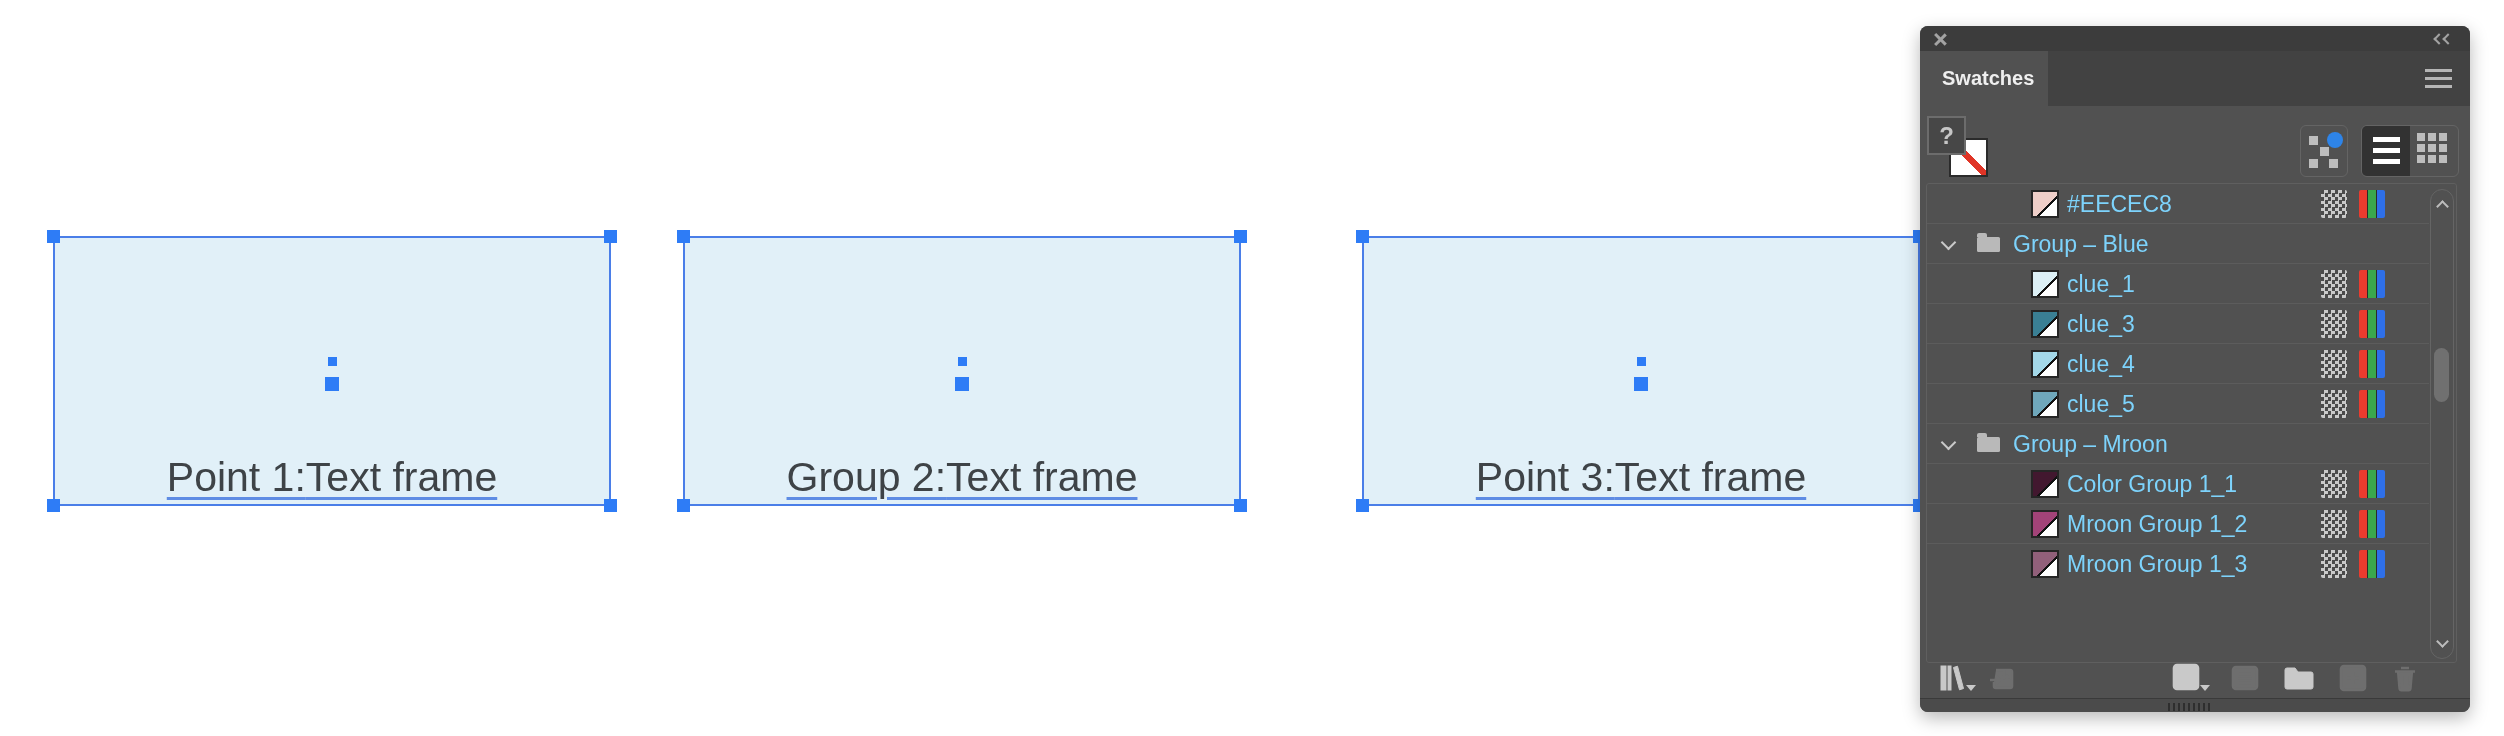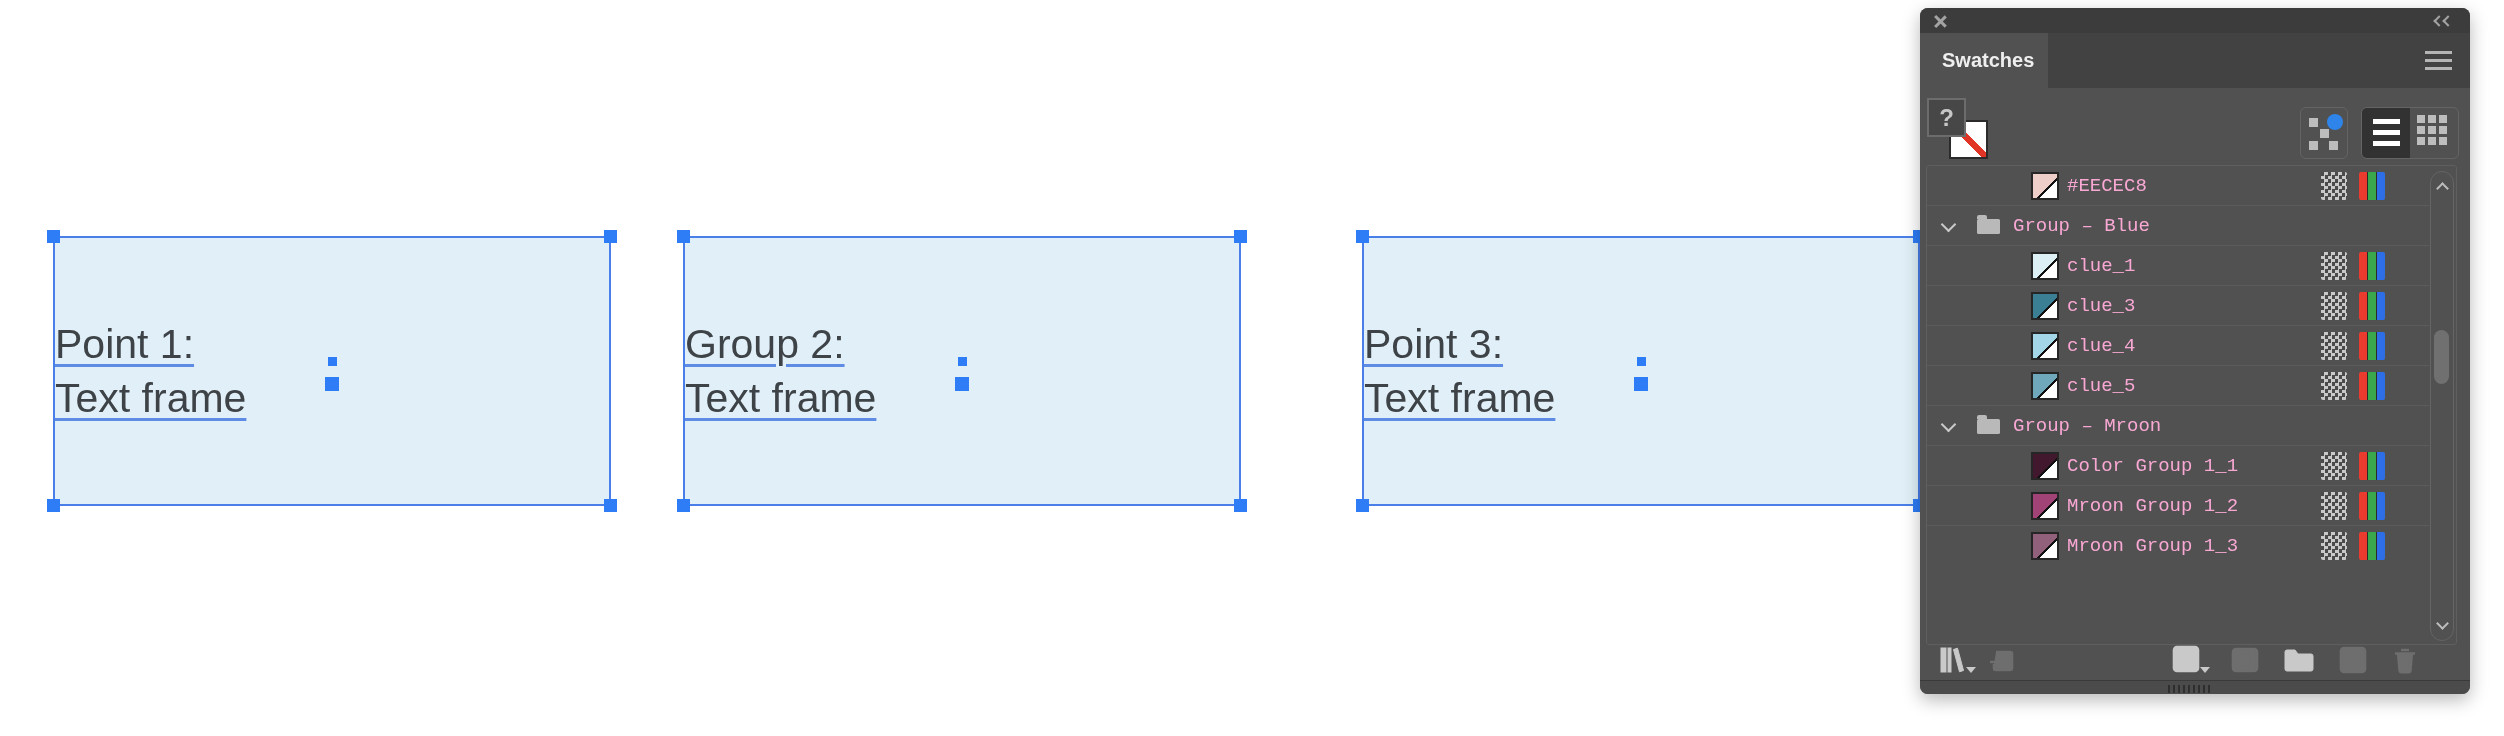--- a/index.html
+++ b/index.html
@@ -3,35 +3,35 @@
 <meta charset="utf-8">
 <style>
   * { margin:0; padding:0; box-sizing:border-box; }
   html,body { width:2504px; height:736px; background:#ffffff; overflow:hidden;
               font-family:"Liberation Sans", sans-serif; }
 
   
   .canvas { position:absolute; inset:0; }
   .frame { position:absolute; top:236px; width:558px; height:270px;
            background:#E1F0F8; border:2.5px solid #4A7EE8; }
-  .ftext { position:absolute; inset:0; display:flex; flex-direction:column;
-           align-items:flex-start; justify-content:center; }
+  .ftext { position:absolute; inset:0; display:flex; flex-direction:row;
+           align-items:flex-end; justify-content:center; }
   .fline { font-size:41px; line-height:54px; color:#3E4347;
            text-decoration:underline; text-decoration-color:#5E8CE4;
            text-decoration-thickness:3px; text-underline-offset:6px; }
   .handle { position:absolute; width:13px; height:13px; background:#2E7CF6; }
   .h-tl { left:-8px; top:-8px; } .h-tr { right:-8px; top:-8px; }
   .h-bl { left:-8px; bottom:-8px; } .h-br { right:-8px; bottom:-8px; }
   .h-center-small { position:absolute; width:9px; height:9px; background:#2E7CF6;
                     left:calc(50% - 4.5px); top:119px; }
   .h-center-big { position:absolute; width:14px; height:14px; background:#2E7CF6;
                   left:calc(50% - 7px); top:139px; }
 
   
-  .panel { position:absolute; left:1920px; top:8px; width:550px; height:686px;
+  .panel { position:absolute; left:1920px; top:26px; width:550px; height:686px;
            background:#515151; border-radius:8px;
            box-shadow:0 6px 18px rgba(0,0,0,.28); overflow:hidden; }
 
   .titlebar { position:absolute; left:0; top:0; width:100%; height:25px; background:#3C3C3C; }
   .close-x { position:absolute; left:12px; top:6px; width:15px; height:15px; cursor:pointer; }
   .close-x::before,.close-x::after { content:""; position:absolute; left:7px; top:0;
        width:2.6px; height:15px; background:#A3A3A3; }
   .close-x::before { transform:rotate(45deg);} .close-x::after { transform:rotate(-45deg);}
   .collapse { position:absolute; right:14px; top:7px; width:22px; height:12px; cursor:pointer; }
   .collapse span { position:absolute; top:2px; width:8px; height:8px;
@@ -73,21 +73,21 @@
   .btn-grid { width:49px; height:100%; position:relative; cursor:pointer; }
   .btn-grid i { position:absolute; width:8px; height:8px; background:#BDBDBD; }
 
   
   .list { position:absolute; left:6px; top:157px; width:531px; height:480px;
           border:1.5px solid #5F5F5F; border-radius:3px; background:#515151; }
   .row { position:relative; width:502px; height:40px; border-bottom:1px solid #5C5C5C; cursor:pointer; }
   .row:last-child { border-bottom:none; }
   .chip { position:absolute; left:104px; top:6px; width:28px; height:28px;
           border:2px solid #262626; }
-  .row-label { position:absolute; left:140px; top:0; line-height:40px; font-size:19px; color:#f9a8d4;font-family:Liberation Mono, monospace; }
+  .row-label { position:absolute; left:140px; top:0; line-height:40px; font-size:23px; color:#7dd3fc; }
   .group-label { left:86px; }
   .chev-down { position:absolute; left:16px; top:13px; width:11px; height:11px;
        border-right:2.6px solid #C9C9C9; border-bottom:2.6px solid #C9C9C9;
        transform:rotate(45deg); cursor:pointer; }
   .folder-sm { position:absolute; left:50px; top:13px; width:23px; height:15px;
        background:#B9B9B9; border-radius:1.5px; }
   .folder-sm::before { content:""; position:absolute; left:0; top:-4px; width:10px; height:4px;
        background:#B9B9B9; border-radius:2px 2px 0 0; }
   .row-icons { position:absolute; right:0; top:0; height:40px; width:68px; }
   .checker-icon { position:absolute; left:-40px; top:6px; width:26px; height:28px; border-radius:2px;

